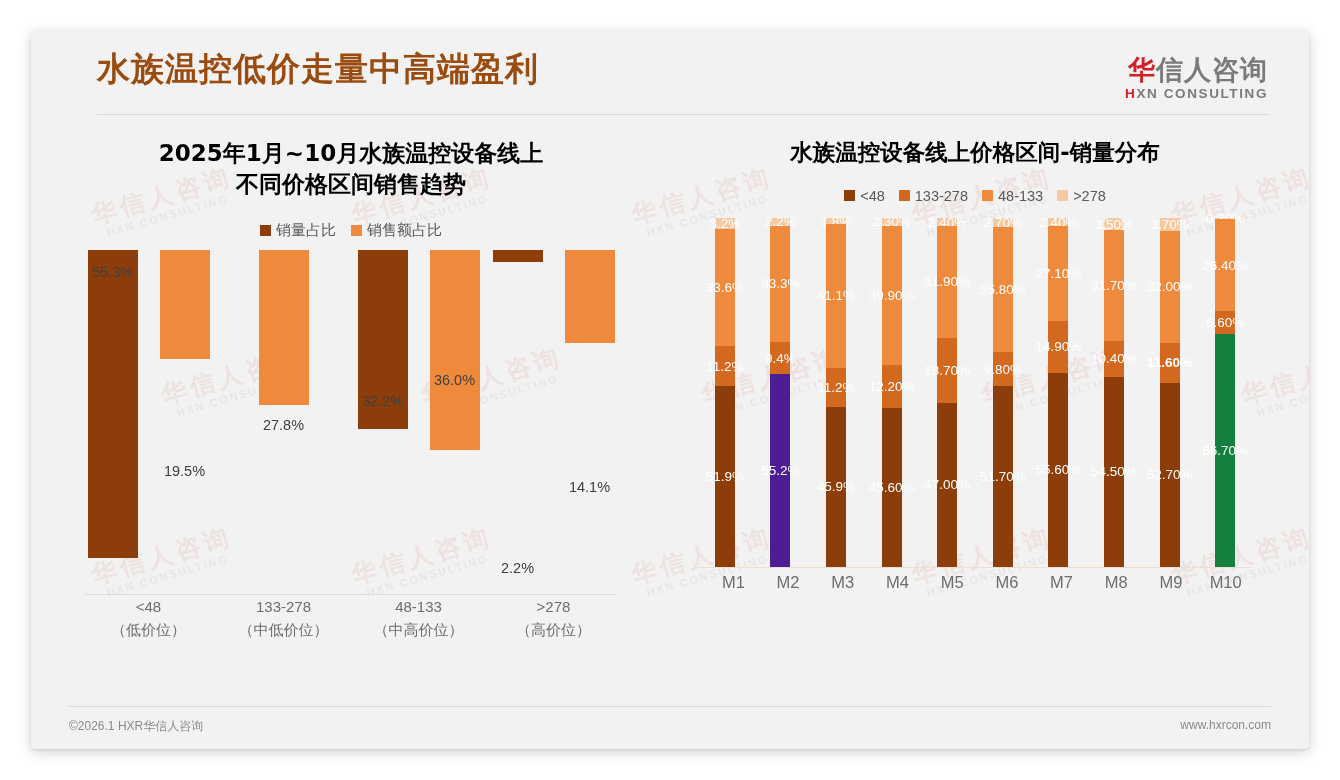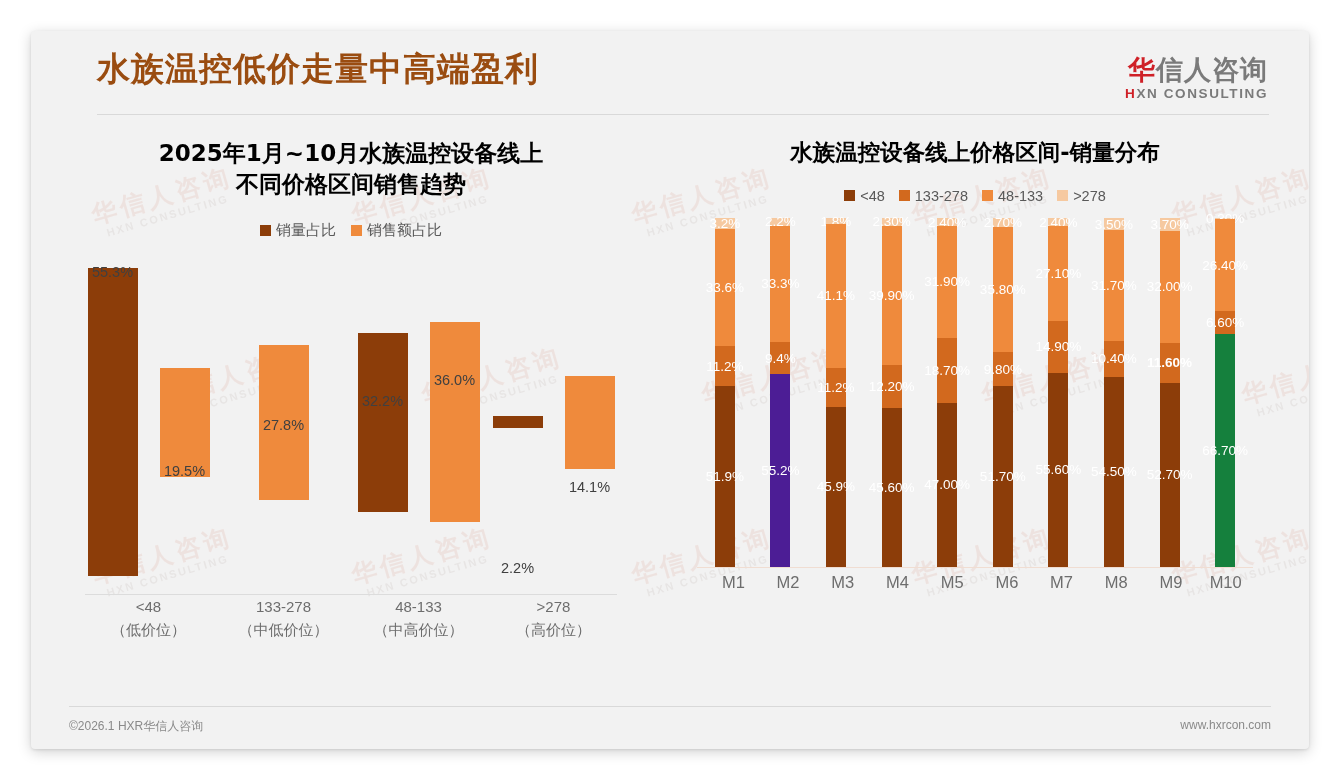--- a/index.html
+++ b/index.html
@@ -89,21 +89,21 @@
     height: 1px; background: #dcdcdc;
   }
   .gbars-groups {
     position: absolute; left: 0; right: 0; bottom: 1px; top: 0;
     display: flex; align-items: flex-end;
   }
   .gbar-group {
     flex: 1; display: flex; justify-content: center; align-items: flex-end; gap: 22px;
     height: 100%;
   }
-  .gbar-wrap { position: relative; width: 50px; display: flex; flex-direction: column; justify-content: center; height: 100%; }
+  .gbar-wrap { position: relative; width: 50px; display: flex; flex-direction: column; justify-content: flex-start; height: 100%; }
   .gbar { width: 50px; }
   .gbar-value {
     position: absolute; left: 50%; transform: translateX(-50%);
     font-size: 14.5px; color: #404040; white-space: nowrap;
   }
   .gbars-xlabels {
     position: absolute; left: 0; right: 0; top: 346px;
     display: flex;
   }
   .gbars-xlabels .xl {
@@ -439,21 +439,21 @@
                 <div class="sseg" style="height: 52.15px; background: rgb(210, 105, 30);">
                   <span class="sseg-label">14.90%</span>
                 </div>
                 <div class="sseg" style="height: 194.6px; background: rgb(140, 61, 9);">
                   <span class="sseg-label">55.60%</span>
                 </div>
               </div>
             </div>
             <div class="sbar-col">
               <div class="sbar">
-                <div class="sseg" style="height: 12.25px; background: rgb(246, 201, 160);">
+                <div class="sseg" style="height: 12.25px; background: rgb(246, 201, 160); border-radius: 6px;">
                   <span class="sseg-label">3.50%</span>
                 </div>
                 <div class="sseg" style="height: 110.95px; background: rgb(239, 138, 60);">
                   <span class="sseg-label">31.70%</span>
                 </div>
                 <div class="sseg" style="height: 36.4px; background: rgb(210, 105, 30);">
                   <span class="sseg-label">10.40%</span>
                 </div>
                 <div class="sseg" style="height: 190.75px; background: rgb(140, 61, 9);">
                   <span class="sseg-label">54.50%</span>

